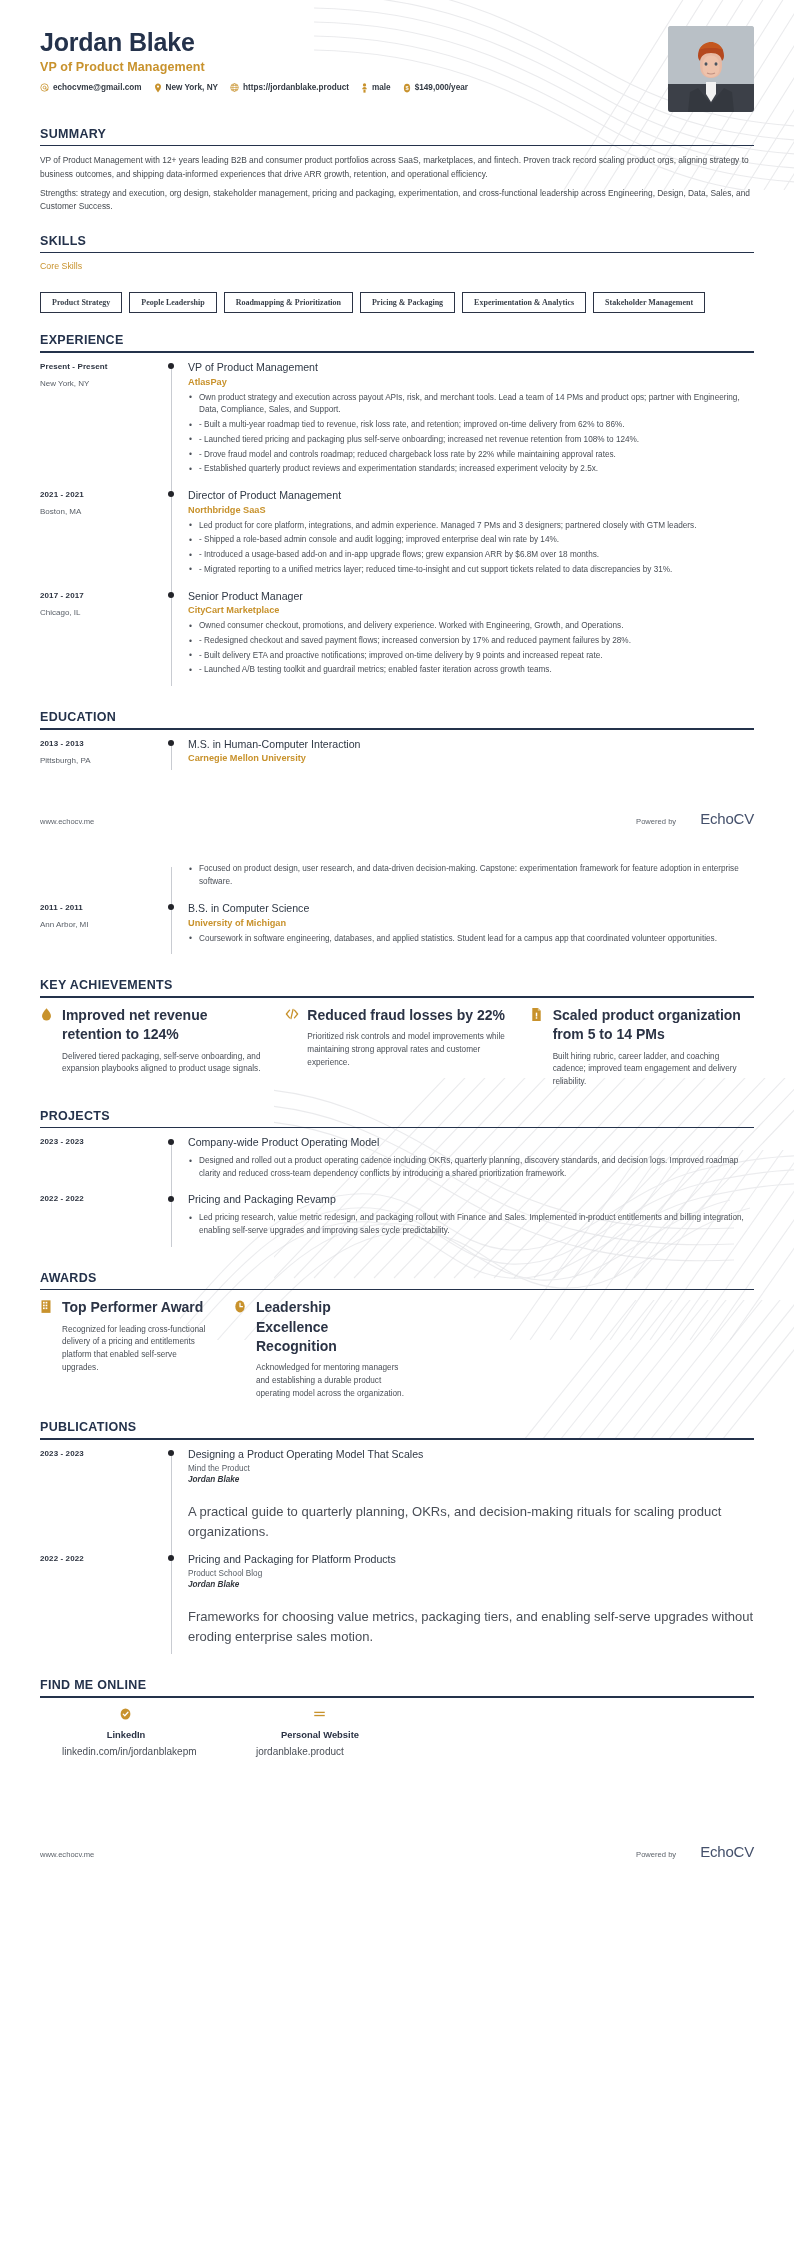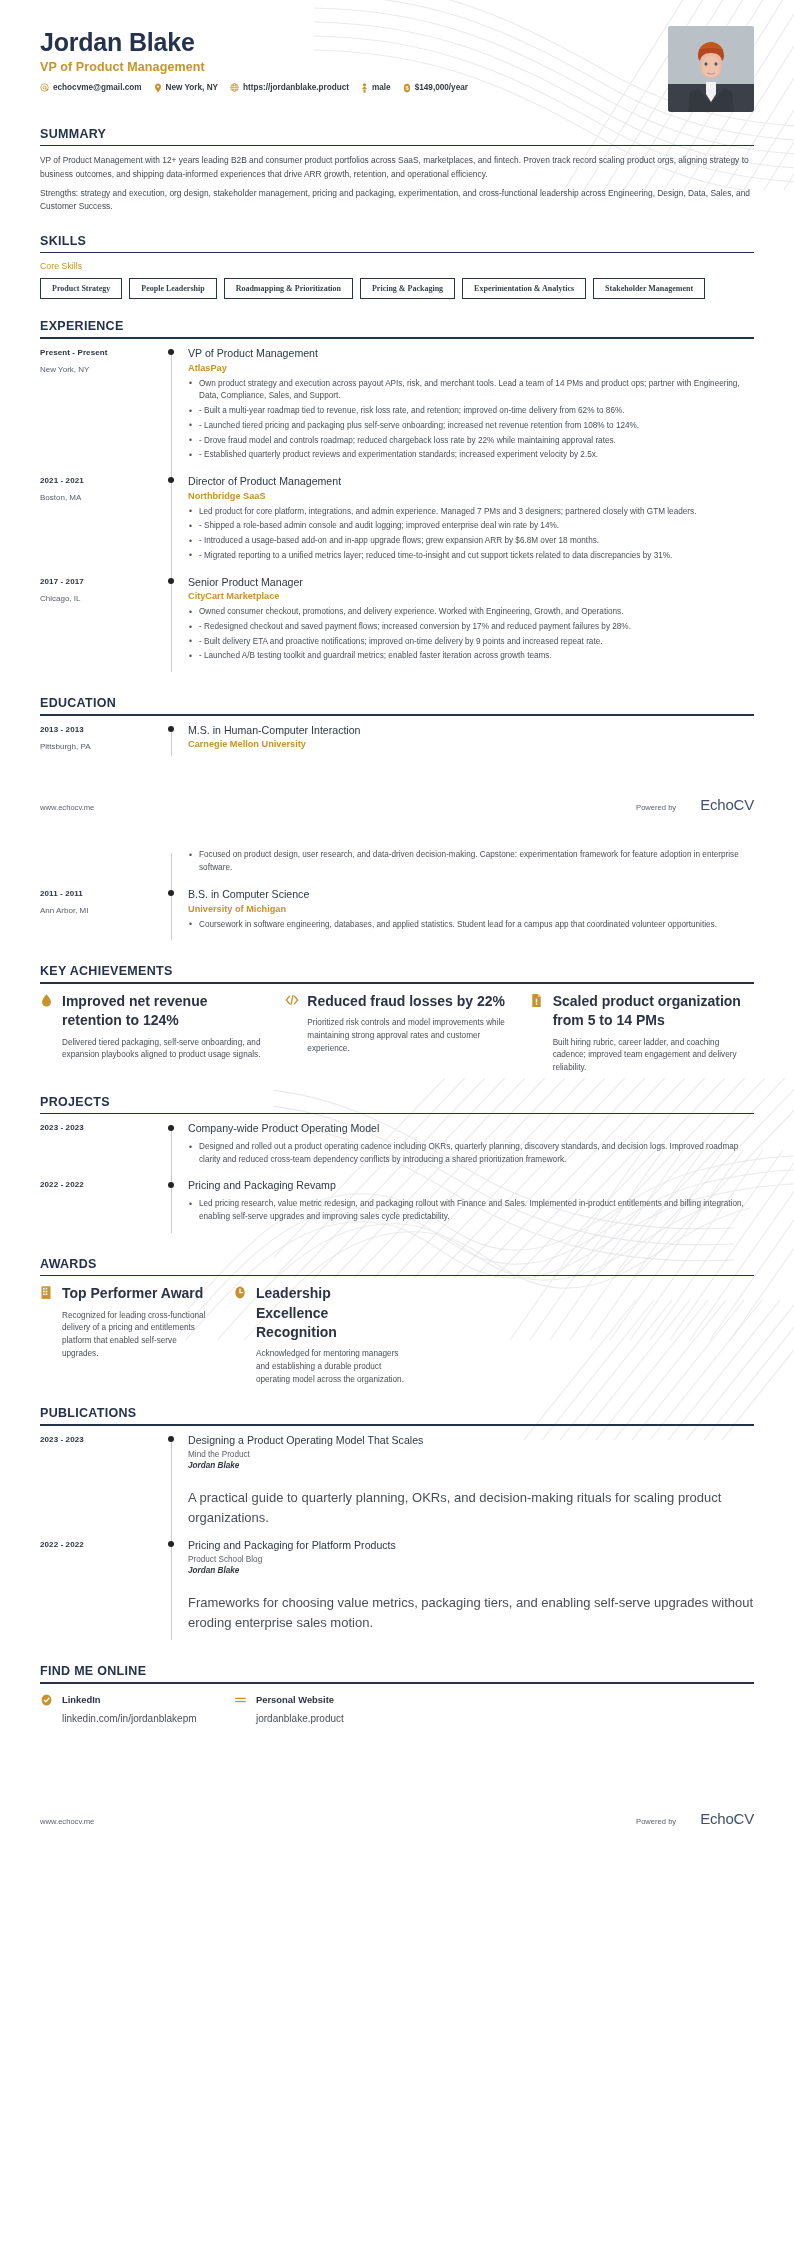--- a/index.html
+++ b/index.html
@@ -108,21 +108,21 @@
     line-height: 1.62;
     color: #44494f;
     margin-bottom: 5px;
   }
   .summary p:last-child { margin-bottom: 0; }
 
   
   .skill-group-label {
     font-size: 8.8px;
     color: #c8922c;
-    margin-bottom: 7px;
+    margin-bottom: 21px;
   }
   .skill-chips {
     display: flex;
     flex-wrap: wrap;
     gap: 7px 7px;
   }
   .chip {
     border: 1.1px solid #2b3345;
     padding: 5px 11px;
     font-size: 8px;
@@ -256,21 +256,21 @@
     line-height: 1.55;
     color: #4a4f57;
     margin-top: 6px;
     padding-left: 22px;
   }
   .grid2 .cell-text { padding-left: 22px; }
 
   
   .links-row { display: flex; gap: 22px; }
   .link-cell { width: 172px; flex: none; }
-  .link-head { display: flex; align-items: center; gap: 8px; }
+  .link-head { display: flex; align-items: center; gap: 8px; flex-direction: column; }
   .link-name {
     font-size: 9.4px;
     font-weight: bold;
     color: #2b3345;
   }
   .link-url {
     font-size: 10px;
     color: #4a4f57;
     margin-top: 6px;
     padding-left: 22px;

